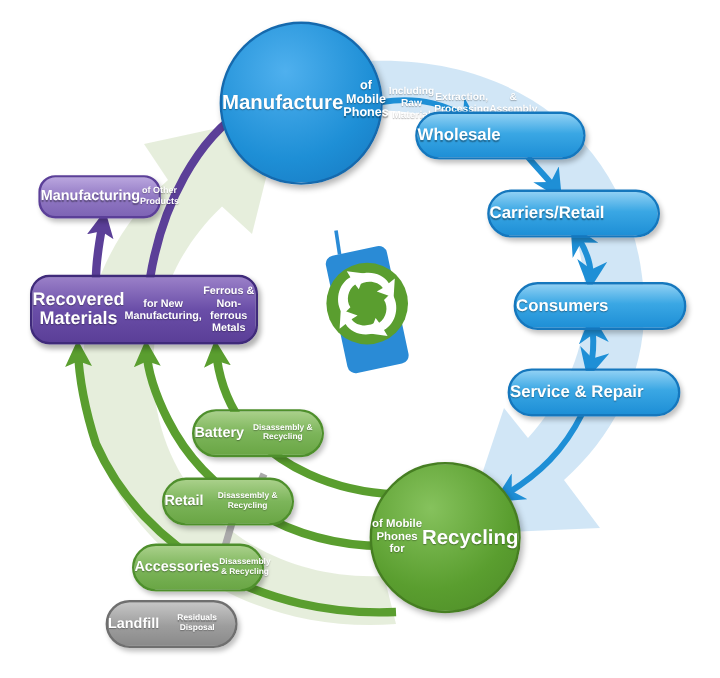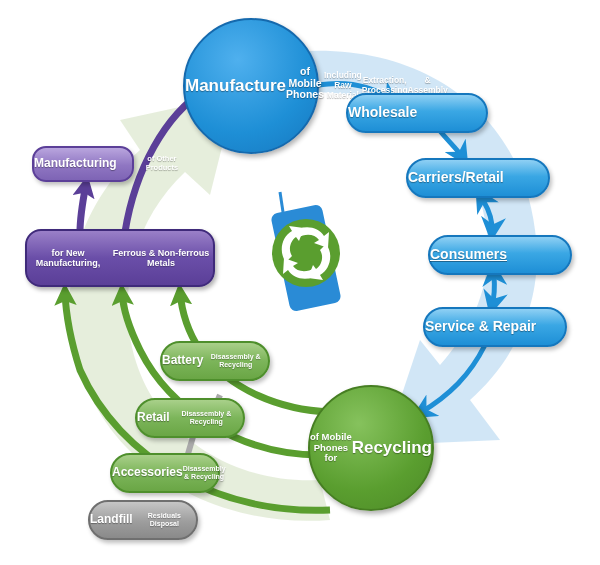--- a/index.html
+++ b/index.html
@@ -75,21 +75,21 @@
   <div class="t-sub" style="font-size:8.5px;">&amp; Assembly</div>
 </div>
 
 <div class="node pill blue-pill" style="left:346px; top:93px; width:142px; height:40px;">
   <div class="t-main" style="font-size:14px;">Wholesale</div>
 </div>
 <div class="node pill blue-pill" style="left:406px; top:158px; width:144px; height:40px;">
   <div class="t-main" style="font-size:14px;">Carriers/Retail</div>
 </div>
 <div class="node pill blue-pill" style="left:428px; top:235px; width:144px; height:40px;">
-  <div class="t-main" style="font-size:14px;text-decoration:underline;">Consumers</div>
+  <div class="t-main" style="font-size:14px;">Consumers</div>
 </div>
 <div class="node pill blue-pill" style="left:423px; top:307px; width:144px; height:40px;">
   <div class="t-main" style="font-size:14px;">Service &amp; Repair</div>
 </div>
 
 <div class="node circle" style="left:308px; top:385px; width:126px; height:126px; background:radial-gradient(circle at 40% 30%, #86c25d 0%, #5a9e2f 60%, #4d8a27 100%); border:2px solid #467e22; box-shadow:2px 3px 5px rgba(0,0,0,0.3);">
   <div class="t-sub" style="font-size:9.5px; margin:2px 0;">of Mobile Phones for</div>
   <div class="t-main" style="font-size:17px;">Recycling</div>
 </div>
 
@@ -105,20 +105,21 @@
   <div class="t-main" style="font-size:12px;">Accessories</div>
   <div class="t-sub" style="font-size:7px;">Disassembly &amp; Recycling</div>
 </div>
 
 <div class="node pill gray-pill" style="left:88px; top:500px; width:110px; height:40px;">
   <div class="t-main" style="font-size:12px;">Landfill</div>
   <div class="t-sub" style="font-size:7px;">Residuals Disposal</div>
 </div>
 
 <div class="node purple-pill" style="left:25px; top:229px; width:190px; height:58px; border-radius:16px;">
+  <div class="t-main" style="font-size:15px;">Recovered Materials</div>
   <div class="t-sub">for New Manufacturing,</div>
   <div class="t-sub">Ferrous &amp; Non-ferrous Metals</div>
 </div>
 
 <div class="node pill" style="left:32px; top:146px; width:102px; height:36px; border-radius:14px; background:linear-gradient(#b9a5de 0%, #8f76c2 55%, #7e64b5 100%); border:2px solid #5b3f98; box-shadow:2px 3px 4px rgba(0,0,0,0.25);">
   <div class="t-main" style="font-size:12px;">Manufacturing</div>
-  <div class="t-sub" style="font-size:7.5px;margin-left:29px;">of Other Products</div>
+  <div class="t-sub" style="font-size:7.5px;">of Other Products</div>
 </div>
 
 </body></html>

